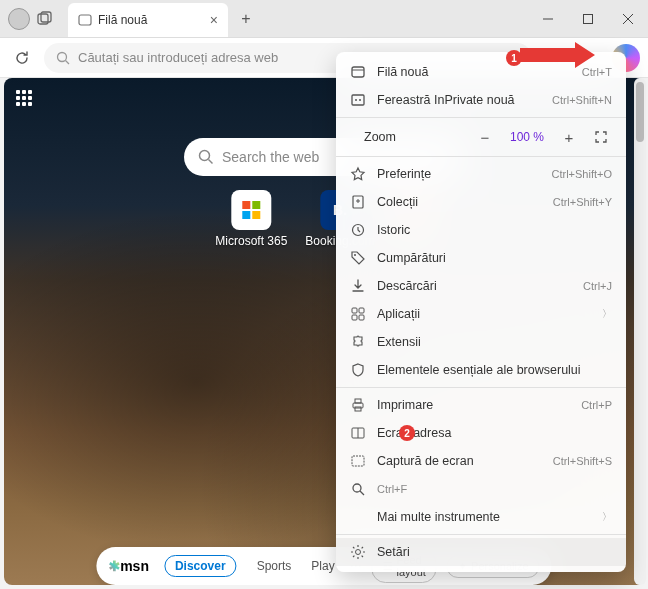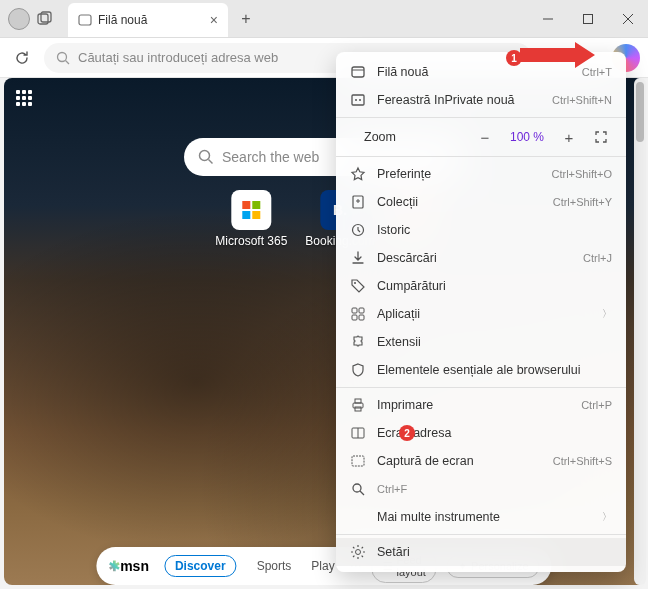--- a/index.html
+++ b/index.html
@@ -253,34 +253,34 @@
         <svg width="16" height="16" viewBox="0 0 16 16">
           <circle cx="8" cy="8" r="5.5" fill="none" stroke="#555" stroke-width="1.2"></circle>
           <path d="M8 5v3l2 2" fill="none" stroke="#555" stroke-width="1.2"></path>
         </svg>
       </span>
       <span class="menu-label">Istoric</span>
     </div>
     <div class="menu-item">
       <span class="menu-icon">
         <svg width="16" height="16" viewBox="0 0 16 16">
+          <path d="M2 2h5l7 7-5 5-7-7z" fill="none" stroke="#555" stroke-width="1.2"></path>
+          <circle cx="5" cy="5" r="1" fill="#555"></circle>
+        </svg>
+      </span>
+      <span class="menu-label">Cumpărături</span>
+    </div>
+    <div class="menu-item">
+      <span class="menu-icon">
+        <svg width="16" height="16" viewBox="0 0 16 16">
           <path d="M8 2v8m-3-3l3 3 3-3M3 13h10" fill="none" stroke="#555" stroke-width="1.3" stroke-linecap="round"></path>
         </svg>
       </span>
       <span class="menu-label">Descărcări</span>
       <span class="menu-shortcut">Ctrl+J</span>
-    </div>
-    <div class="menu-item">
-      <span class="menu-icon">
-        <svg width="16" height="16" viewBox="0 0 16 16">
-          <path d="M2 2h5l7 7-5 5-7-7z" fill="none" stroke="#555" stroke-width="1.2"></path>
-          <circle cx="5" cy="5" r="1" fill="#555"></circle>
-        </svg>
-      </span>
-      <span class="menu-label">Cumpărături</span>
     </div>
     <div class="menu-item">
       <span class="menu-icon">
         <svg width="16" height="16" viewBox="0 0 16 16">
           <rect x="2" y="2" width="5" height="5" rx="1" fill="none" stroke="#555"></rect>
           <rect x="9" y="2" width="5" height="5" rx="1" fill="none" stroke="#555"></rect>
           <rect x="2" y="9" width="5" height="5" rx="1" fill="none" stroke="#555"></rect>
           <rect x="9" y="9" width="5" height="5" rx="1" fill="none" stroke="#555"></rect>
         </svg>
       </span>

